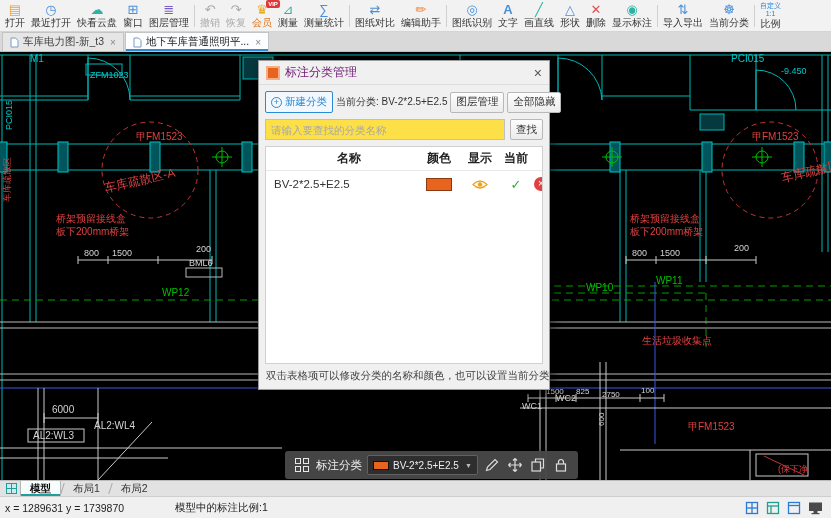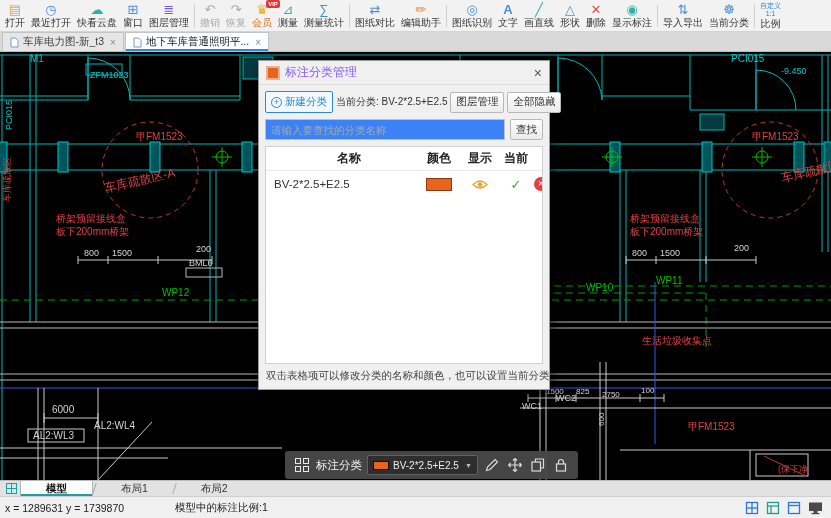--- a/index.html
+++ b/index.html
@@ -30,29 +30,29 @@
 
   
   .canvas{position:relative;width:831px;height:428px;background:#000;overflow:hidden;flex:0 0 428px;}
   .cad text{font-family:"Liberation Sans","DejaVu Sans",sans-serif;}
   .t-c{fill:#00c8c8}.t-r{fill:#e04040}.t-g{fill:#00c000}.t-w{fill:#d4d4d4}
 
   
   .dialog{position:absolute;left:258px;top:8px;width:292px;height:330px;background:#f0f0f0;border:1px solid #9a9a9a;box-shadow:3px 4px 10px rgba(0,0,0,.55);display:flex;flex-direction:column;font-size:12px;}
   .dlg-title{height:24px;display:flex;align-items:center;padding:0 7px;gap:5px;border-bottom:1px solid #ddd;flex:0 0 24px;}
   .dlg-ico{width:14px;height:14px;background:var(--orange);border-radius:2px;box-shadow:inset 0 0 0 2px #f6b088;}
-  .dlg-title-text{font-size:12px;color:#8b5cf6;}
+  .dlg-title-text{font-size:12px;color:#701a75;}
   .dlg-close{margin-left:auto;font-size:14px;color:#555;cursor:pointer;line-height:14px;}
   .dlg-row1{display:flex;align-items:center;gap:3px;padding:6px 6px 4px;}
   .btn-new{display:inline-flex;align-items:center;gap:3px;border:1px solid #2b8ad6;background:#f2f8fe;color:#2b8ad6;font-size:10.5px;height:22px;padding:0 5px;border-radius:2px;cursor:pointer;white-space:nowrap;}
   .plus-ico{width:11px;height:11px;border:1px solid #2b8ad6;border-radius:50%;font-size:9px;line-height:9px;display:inline-flex;align-items:center;justify-content:center;}
   .cur-cat{font-size:10px;color:#333;white-space:nowrap;}
   .btn-plain{border:1px solid #b8b8b8;background:linear-gradient(#fdfdfd,#ececec);font-size:10.5px;height:21px;padding:0 5px;color:#333;border-radius:2px;cursor:pointer;white-space:nowrap;}
   .dlg-row2{display:flex;gap:5px;padding:2px 6px 6px;}
-  .search-input{flex:1;height:21px;border:1px solid #c0c0c0;font-size:10.5px;padding:8px 5px;color:#333;background:#3b82f6;}
+  .search-input{flex:1;height:21px;border:1px solid #c0c0c0;font-size:10.5px;padding:8px 5px;color:#333;background:#fde047;}
   .search-input::placeholder{color:#a8a8a8;}
   .dlg-table{margin:0 6px;background:#fff;border:1px solid #d0d0d0;flex:1;display:flex;flex-direction:column;overflow:hidden;}
   .tbl-head{display:flex;height:24px;align-items:center;border-bottom:1px solid #e8e8e8;font-weight:bold;font-size:12px;color:#222;flex:0 0 24px;}
   .tbl-row{display:flex;height:26px;align-items:center;font-size:11.5px;color:#333;flex:0 0 26px;}
   .c-name{flex:0 0 150px;text-align:left;padding-left:8px;overflow:hidden;}
   .tbl-head .c-name{text-align:center;padding-left:16px;}
   .c-color{flex:0 0 46px;text-align:center;}
   .c-show{flex:0 0 36px;text-align:center;display:flex;align-items:center;justify-content:center;}
   .tbl-head .c-show{display:block;}
   .c-cur{flex:0 0 36px;text-align:center;}
@@ -66,21 +66,21 @@
   .float-tb{position:absolute;left:285px;top:399px;height:28px;background:rgba(72,72,72,.96);border-radius:3px;display:flex;align-items:center;gap:5px;padding:0 8px;box-shadow:0 2px 6px rgba(0,0,0,.5);}
   .ftb-label{color:#f0f0f0;font-size:11.5px;white-space:nowrap;}
   .ftb-dd{display:flex;align-items:center;gap:4px;background:#2e2e2e;border:1px solid #616161;height:20px;padding:0 5px;border-radius:2px;font-size:10px;color:#ececec;cursor:pointer;white-space:nowrap;}
   .ftb-swatch{display:inline-block;width:16px;height:9px;border:1px solid #111;}
   .ftb-caret{font-size:7px;color:#bbb;margin-left:2px;}
   .ftb-ico{display:inline-flex;width:18px;height:18px;align-items:center;justify-content:center;cursor:pointer;}
 
   
   .sheetbar{height:16px;background:#e2e2e2;border-top:1px solid #bbb;display:flex;align-items:center;font-size:10.5px;padding-left:3px;flex:0 0 16px;}
   .sheet-ico{display:inline-flex;margin:0 3px;}
-  .sheet-tab{padding:0 25px;height:15px;line-height:15px;color:#333;cursor:pointer;}
+  .sheet-tab{padding:0 9px;height:15px;line-height:15px;color:#333;cursor:pointer;}
   .sheet-tab.active{background:#f7fcfc;font-weight:bold;color:#111;border-left:1px solid #b5b5b5;border-right:1px solid #b5b5b5;box-shadow:inset 0 -2px 0 #1f9e9e;}
   .sheet-div{width:1px;height:11px;background:#a8a8a8;transform:skewX(-18deg);margin:0 1px;}
 
   
   .statusbar{height:22px;background:#f0f0f0;border-top:1px solid #cfcfcf;display:flex;align-items:center;font-size:10.5px;color:#222;padding:0 5px;flex:0 0 22px;}
   .coords{width:170px;}
   .sb-icons{margin-left:auto;display:flex;gap:7px;align-items:center;padding-right:3px;}
   .sb-icons span{display:inline-flex;cursor:pointer;}
 </style>
 </head>

